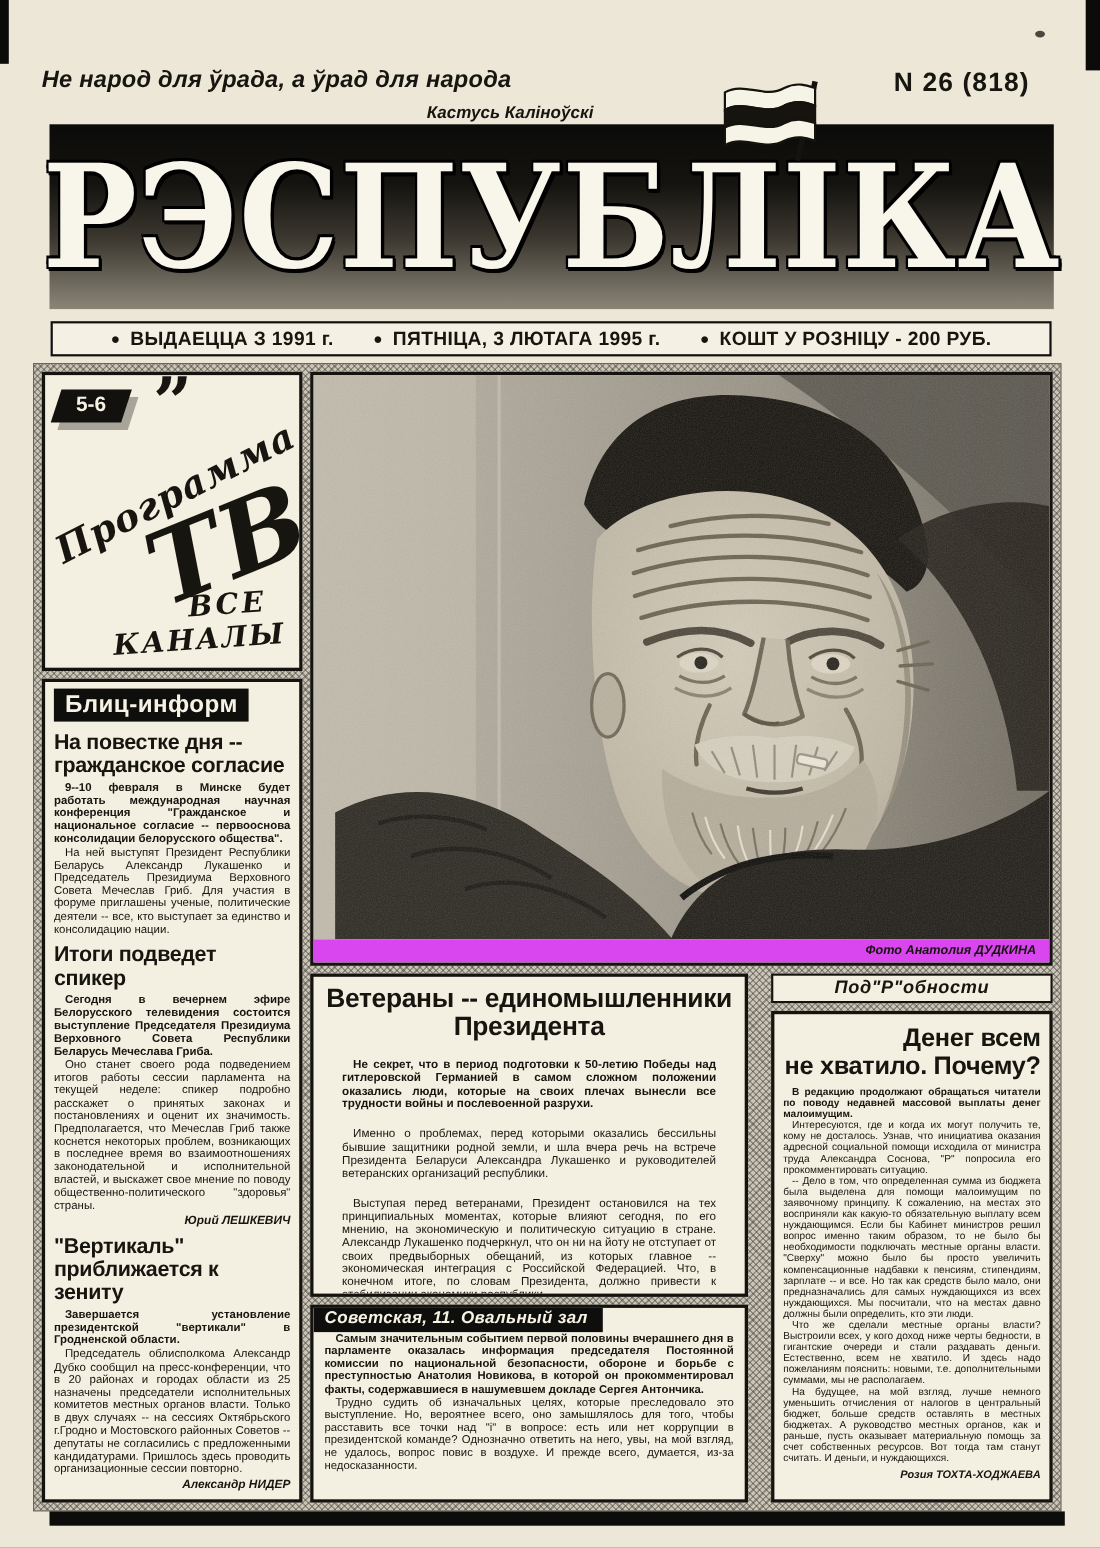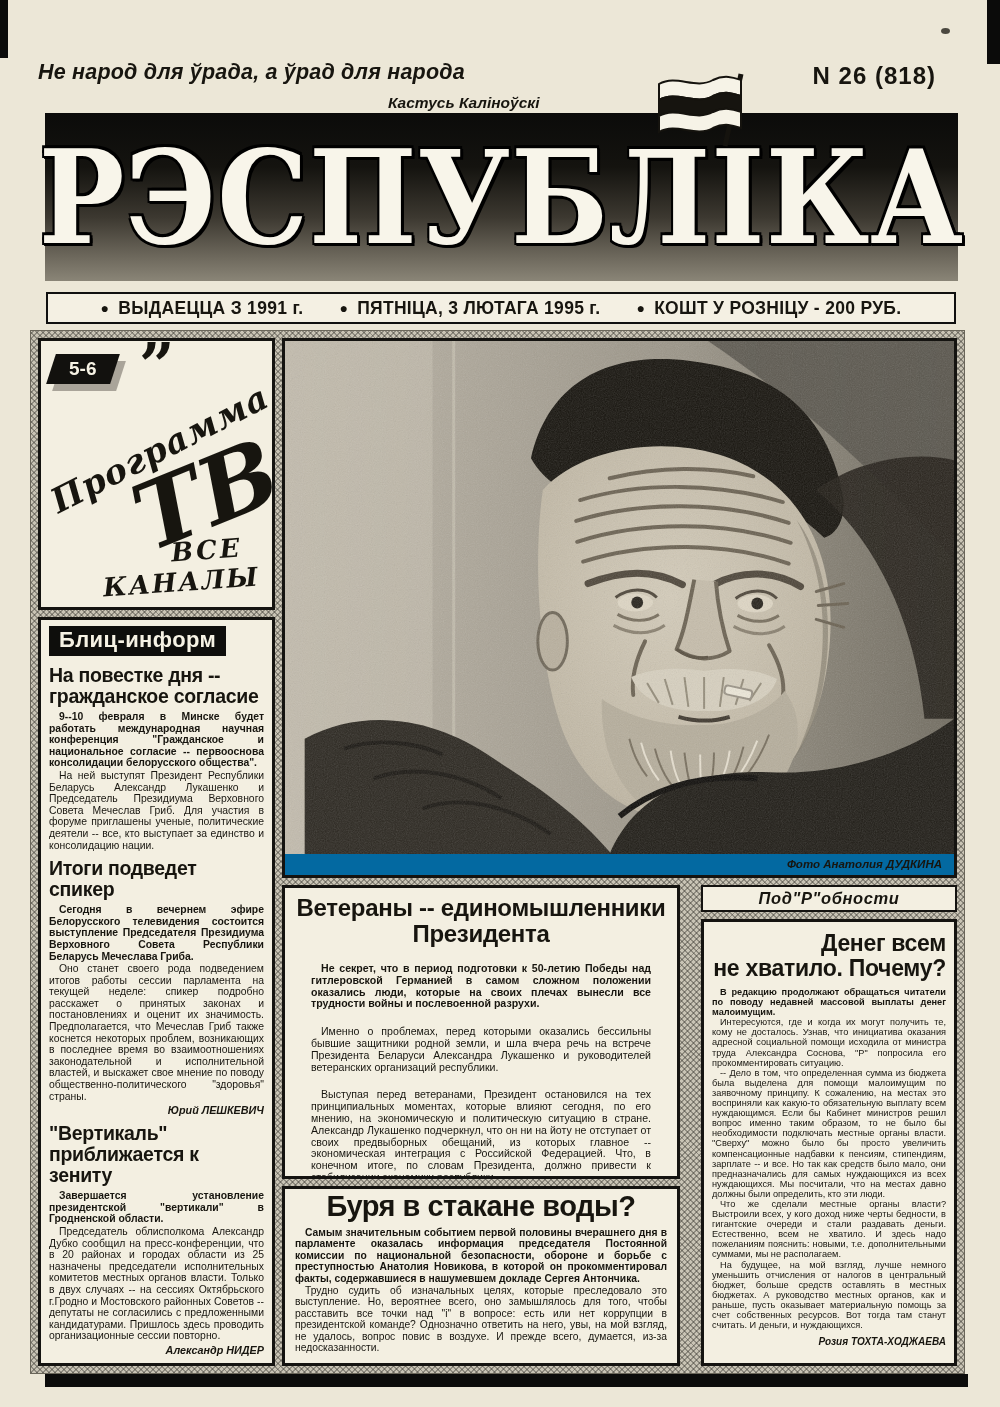--- a/index.html
+++ b/index.html
@@ -37,21 +37,21 @@
       border:1px solid #6a665a;padding:7px;display:flex;gap:7px;}
   .box{background:#f3efe1;border:3px solid #141310;box-sizing:border-box;}
 
   .col-left{width:237px;display:flex;flex-direction:column;gap:7px;}
   .tv-box{height:272px;position:relative;overflow:hidden;}
   .blitz-box{flex:1;padding:5px 8px;overflow:hidden;}
 
   .col-main{flex:1;display:flex;flex-direction:column;gap:7px;min-width:0;}
   .photo-box{height:540px;display:flex;flex-direction:column;overflow:hidden;border-width:3px;}
   .photo-svg{flex:1;width:100%;display:block;}
-  .photo-caption{height:21px;line-height:21px;background:#0369a1;font-size:11.5px;font-weight:bold;
+  .photo-caption{height:21px;line-height:21px;background:#d946ef;font-size:11.5px;font-weight:bold;
       font-style:italic;text-align:right;padding-right:12px;}
 
   .lower-row{flex:1;display:flex;gap:21px;min-height:0;}
   .col-center{width:398px;display:flex;flex-direction:column;gap:7px;}
   .veterans-box{height:294px;padding:5px 10px;overflow:hidden;}
   .burya-box{flex:1;padding:0 10px 4px;overflow:hidden;}
   .col-right{flex:1;display:flex;flex-direction:column;gap:7px;min-width:0;}
   .podr-box{height:27px;display:flex;align-items:center;justify-content:center;font-style:italic;
       font-weight:bold;font-size:16.5px;letter-spacing:.6px;border-width:2.5px;}
   .money-box{flex:1;padding:5px 8px;overflow:hidden;}
@@ -308,21 +308,21 @@
           <div class="box veterans-box">
             <div class="v-head">Ветераны -- единомышленники Президента</div>
             <p class="lede">Не секрет, что в период подготовки к 50-летию Победы над гитлеровской Германией в самом сложном положении оказались люди, которые на своих плечах вынесли все трудности войны и послевоенной разрухи.</p>
             <p>Именно о проблемах, перед которыми оказались бессильны бывшие защитники родной земли, и шла вчера речь на встрече Президента Беларуси Александра Лукашенко и руководителей ветеранских организаций республики.</p>
             <p>Выступая перед ветеранами, Президент остановился на тех принципиальных моментах, которые влияют сегодня, по его мнению, на экономическую и политическую ситуацию в стране. Александр Лукашенко подчеркнул, что он ни на йоту не отступает от своих предвыборных обещаний, из которых главное -- экономическая интеграция с Российской Федерацией. Что, в конечном итоге, по словам Президента, должно привести к стабилизации экономики республики.</p>
             <p>Александр Лукашенко также отметил, что стоило бы, наверное, более внимательно отнестись к ветеранским пожеланиям в отношении государственной символики. Впрочем, последнее слово -- за Верховным Советом.</p>
 
           </div>
 
           <div class="box burya-box">
-            <div class="burya-head">Буря в стакане воды?</div>
+            <span class="burya-label">Советская, 11. Овальный зал</span>
             <p class="lede">Самым значительным событием первой половины вчерашнего дня в парламенте оказалась информация председателя Постоянной комиссии по национальной безопасности, обороне и борьбе с преступностью Анатолия Новикова, в которой он прокомментировал факты, содержавшиеся в нашумевшем докладе Сергея Антончика.</p>
             <p>Трудно судить об изначальных целях, которые преследовало это выступление. Но, вероятнее всего, оно замышлялось для того, чтобы расставить все точки над "i" в вопросе: есть или нет коррупции в президентской команде? Однозначно ответить на него, увы, на мой взгляд, не удалось, вопрос повис в воздухе. И прежде всего, думается, из-за недосказанности.</p>
             
           </div>
         </div>
 
         <div class="col-right">
           <div class="box podr-box">
             <span>Под"Р"обности</span>
           </div>

